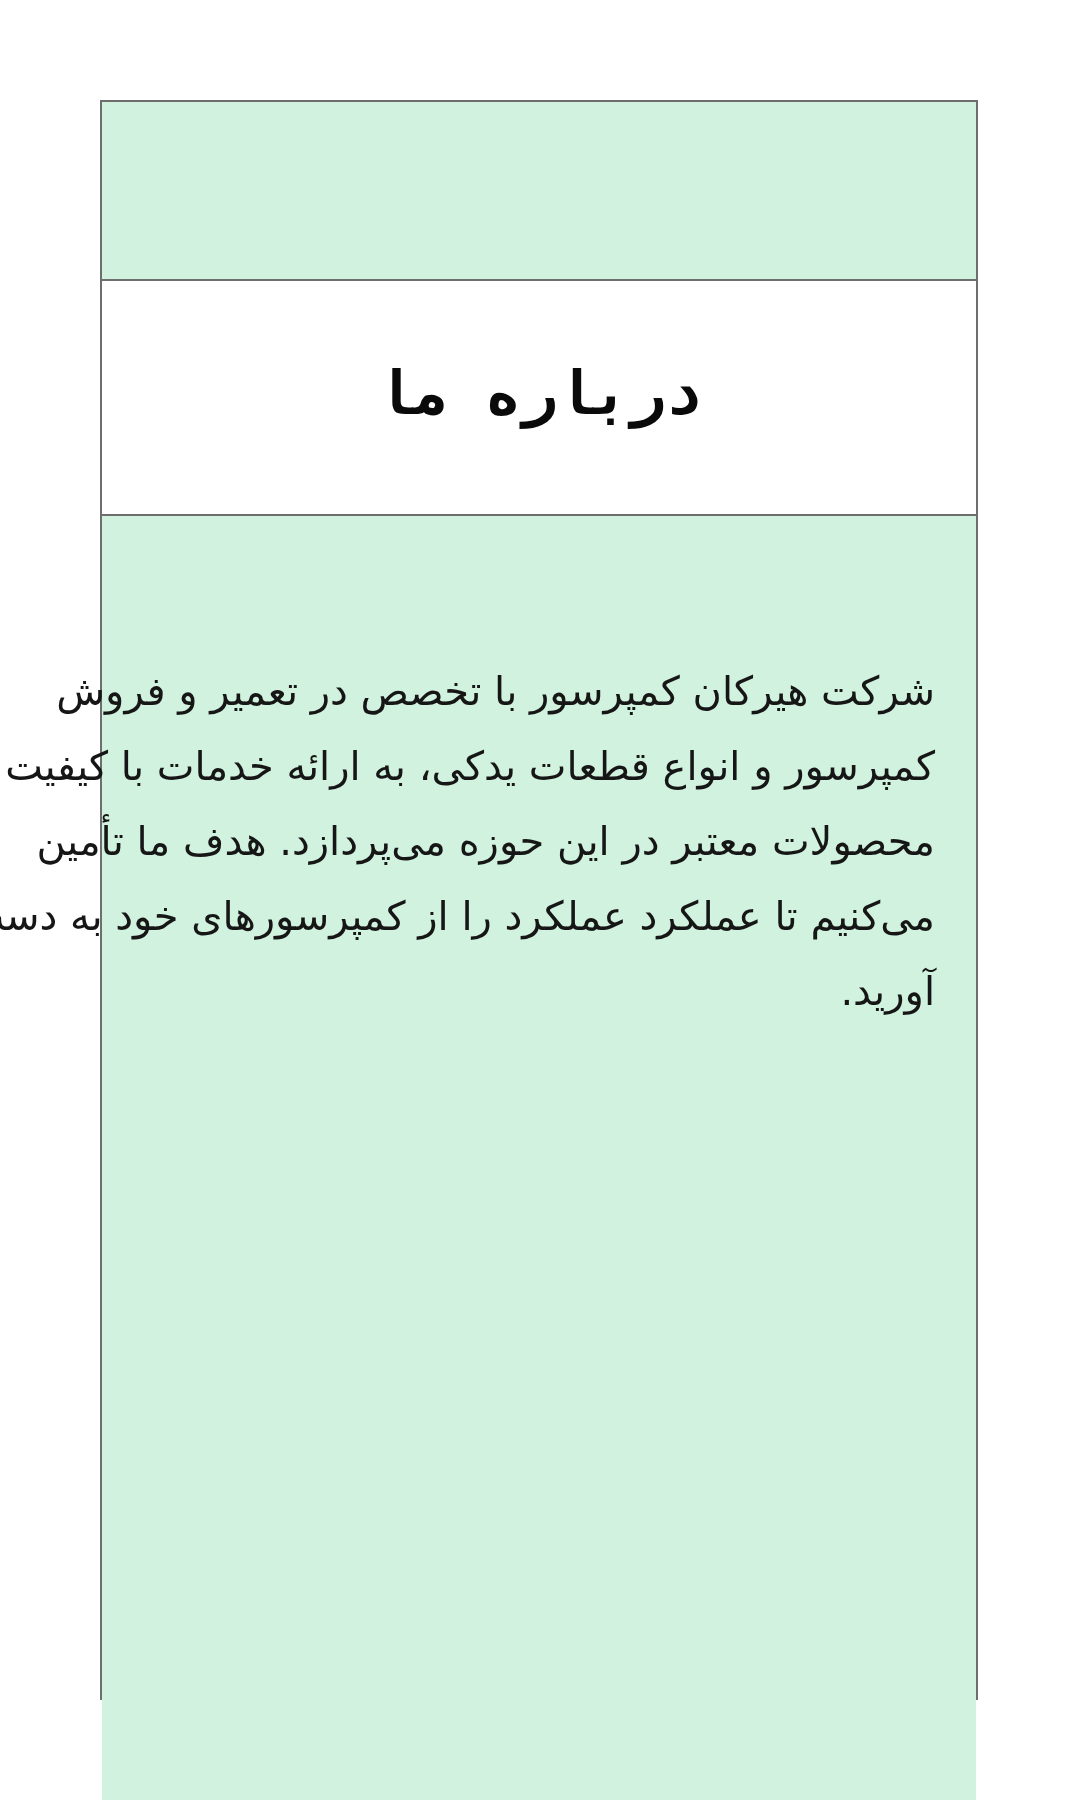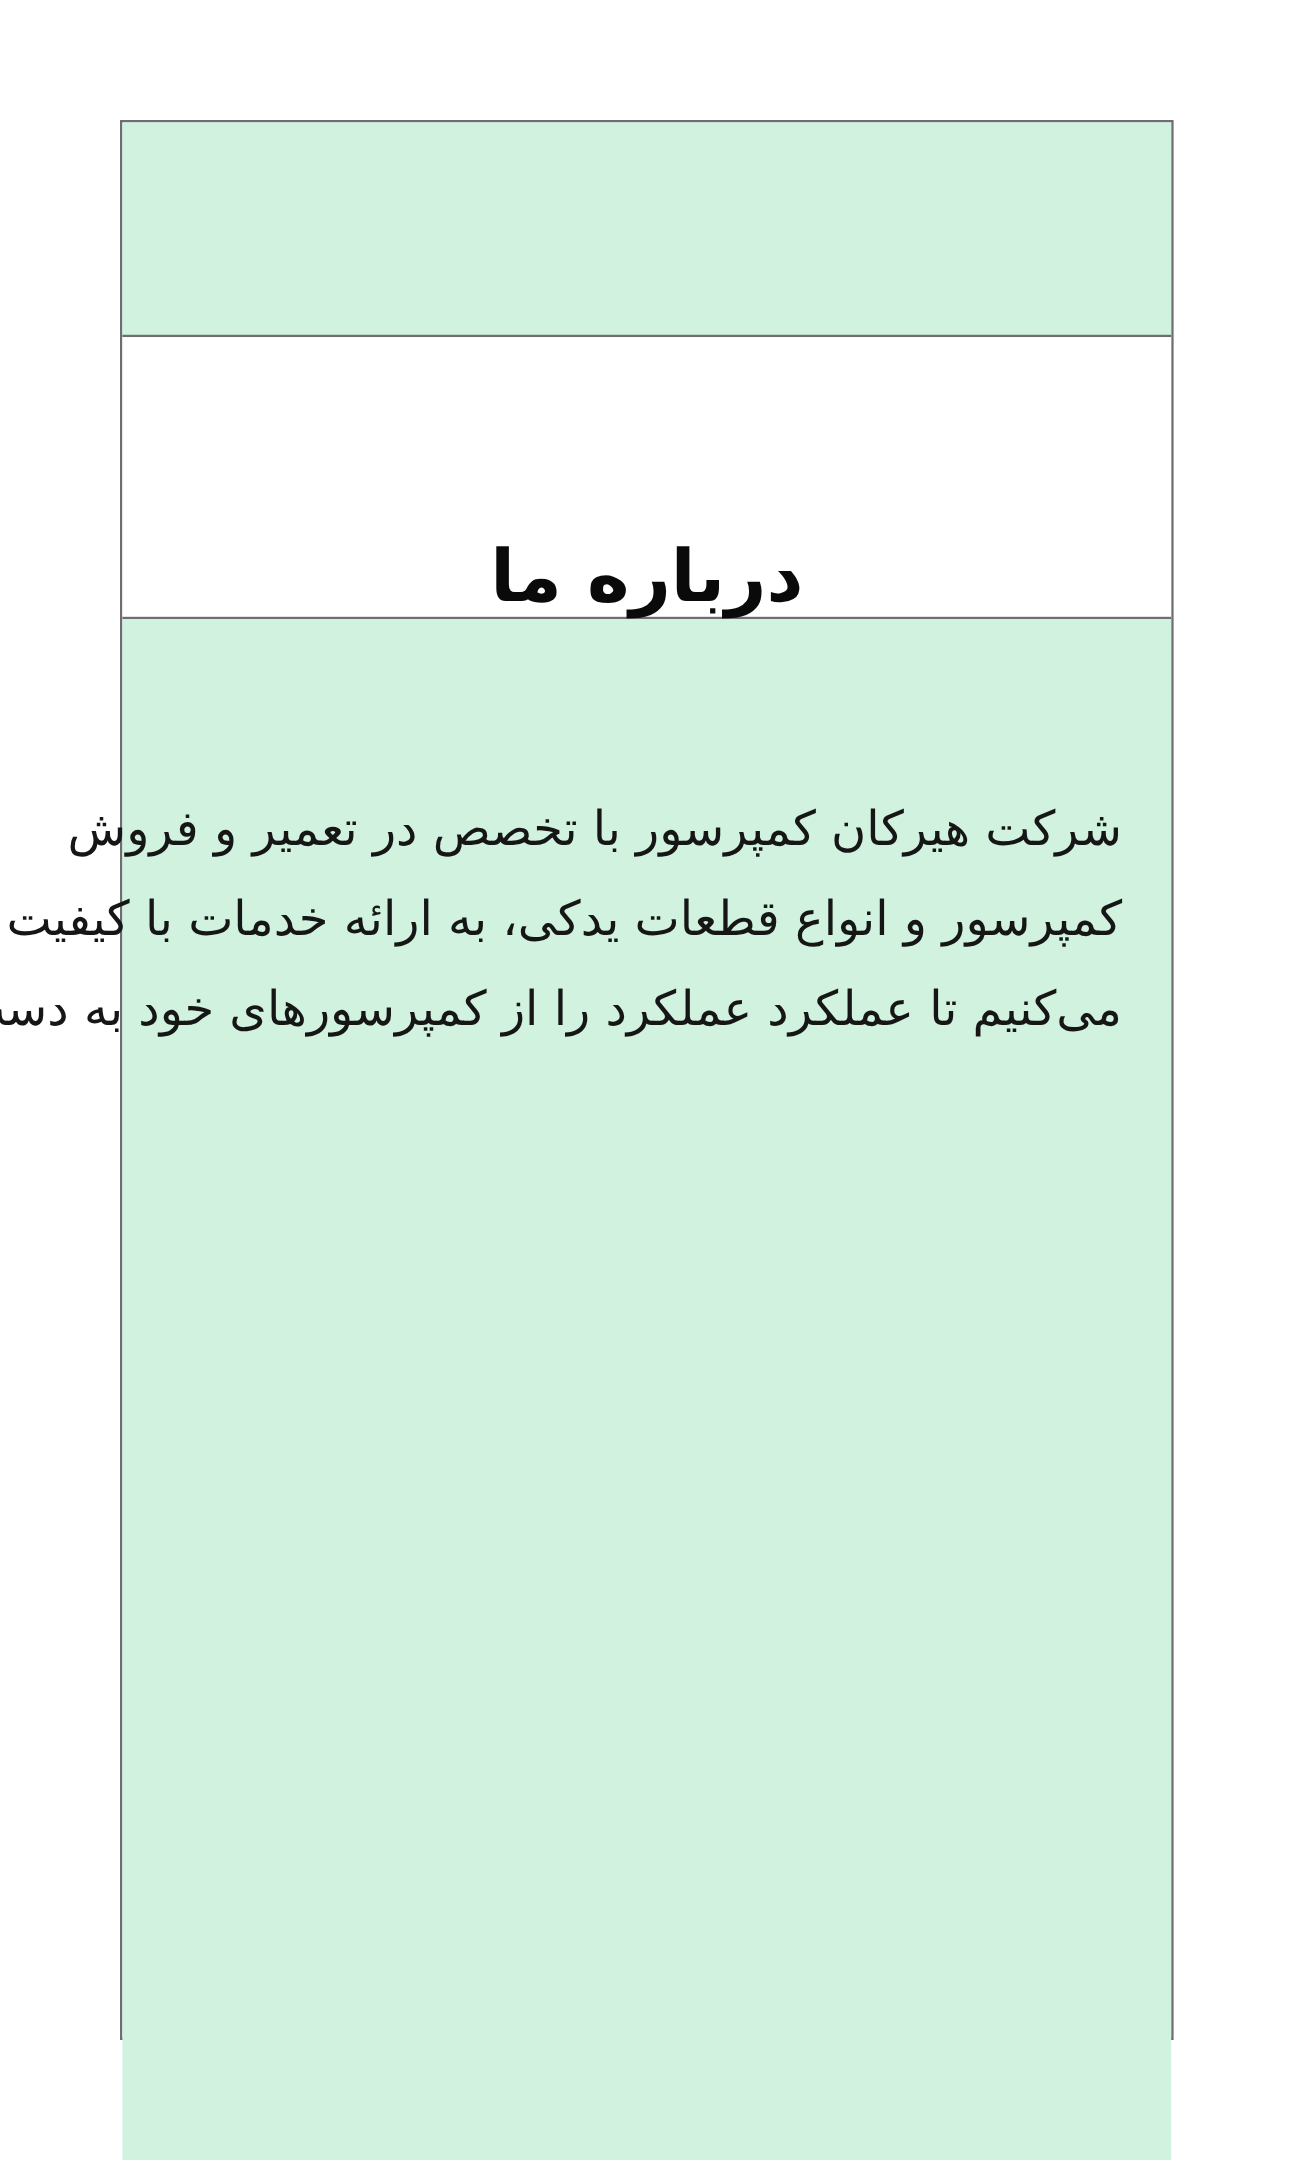--- a/index.html
+++ b/index.html
@@ -29,22 +29,23 @@
   .band-header {
     height: 179px;
     background: #d0f2de;
     border-bottom: 2px solid #6e6e6e;
   }
   .band-title {
     height: 235px;
     background: #ffffff;
     border-bottom: 2px solid #6e6e6e;
     display: flex;
-    align-items: flex-end;
+    align-items: center;
     justify-content: center;
+    font-family: Liberation Mono, monospace;
   }
   .page-title {
     direction: rtl;
     font-size: 60px;
     font-weight: bold;
     color: #0a0a0a;
     letter-spacing: 0px;
     line-height: 1.1;
     text-align: center;
   }
@@ -74,18 +75,20 @@
     <div class="band-header"></div>
 
     <div class="band-title">
       <div class="page-title">درباره ما</div>
     </div>
 
     <div class="band-content">
       <div class="about-paragraph">
         <div class="about-line">شرکت هیرکان کمپرسور با تخصص در تعمیر و فروش</div>
         <div class="about-line">کمپرسور و انواع قطعات یدکی، به ارائه خدمات با کیفیت و</div>
+        <div class="about-line">محصولات معتبر در این حوزه می‌پردازد. هدف ما تأمین</div>
         <div class="about-line">می‌کنیم تا عملکرد عملکرد را از کمپرسورهای خود به دست</div>
+        <div class="about-line">آورید.</div>
       </div>
     </div>
 
   </div>
 </div>
 
 </body></html>

